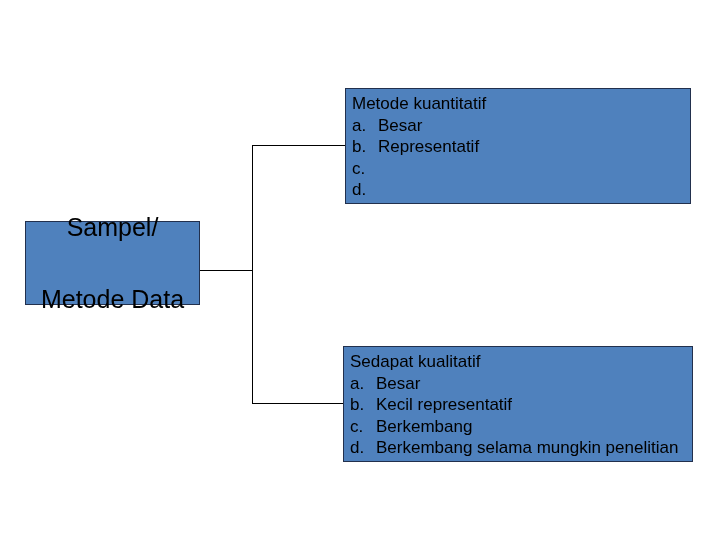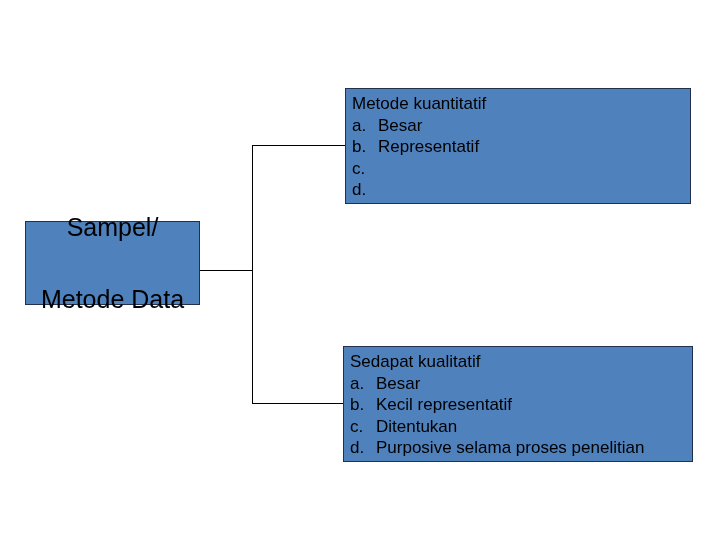--- a/index.html
+++ b/index.html
@@ -93,21 +93,21 @@
     <div class="row">
       <span class="marker">a.</span>
       <span class="itemtext">Besar</span>
     </div>
     <div class="row">
       <span class="marker">b.</span>
       <span class="itemtext">Kecil representatif</span>
     </div>
     <div class="row">
       <span class="marker">c.</span>
-      <span class="itemtext">Ditentukan</span>
+      <span class="itemtext">Berkembang</span>
     </div>
     <div class="row">
       <span class="marker">d.</span>
-      <span class="itemtext">Purposive selama proses penelitian</span>
+      <span class="itemtext">Berkembang selama mungkin penelitian</span>
     </div>
   </div>
 
 </div>
 
 </body></html>

